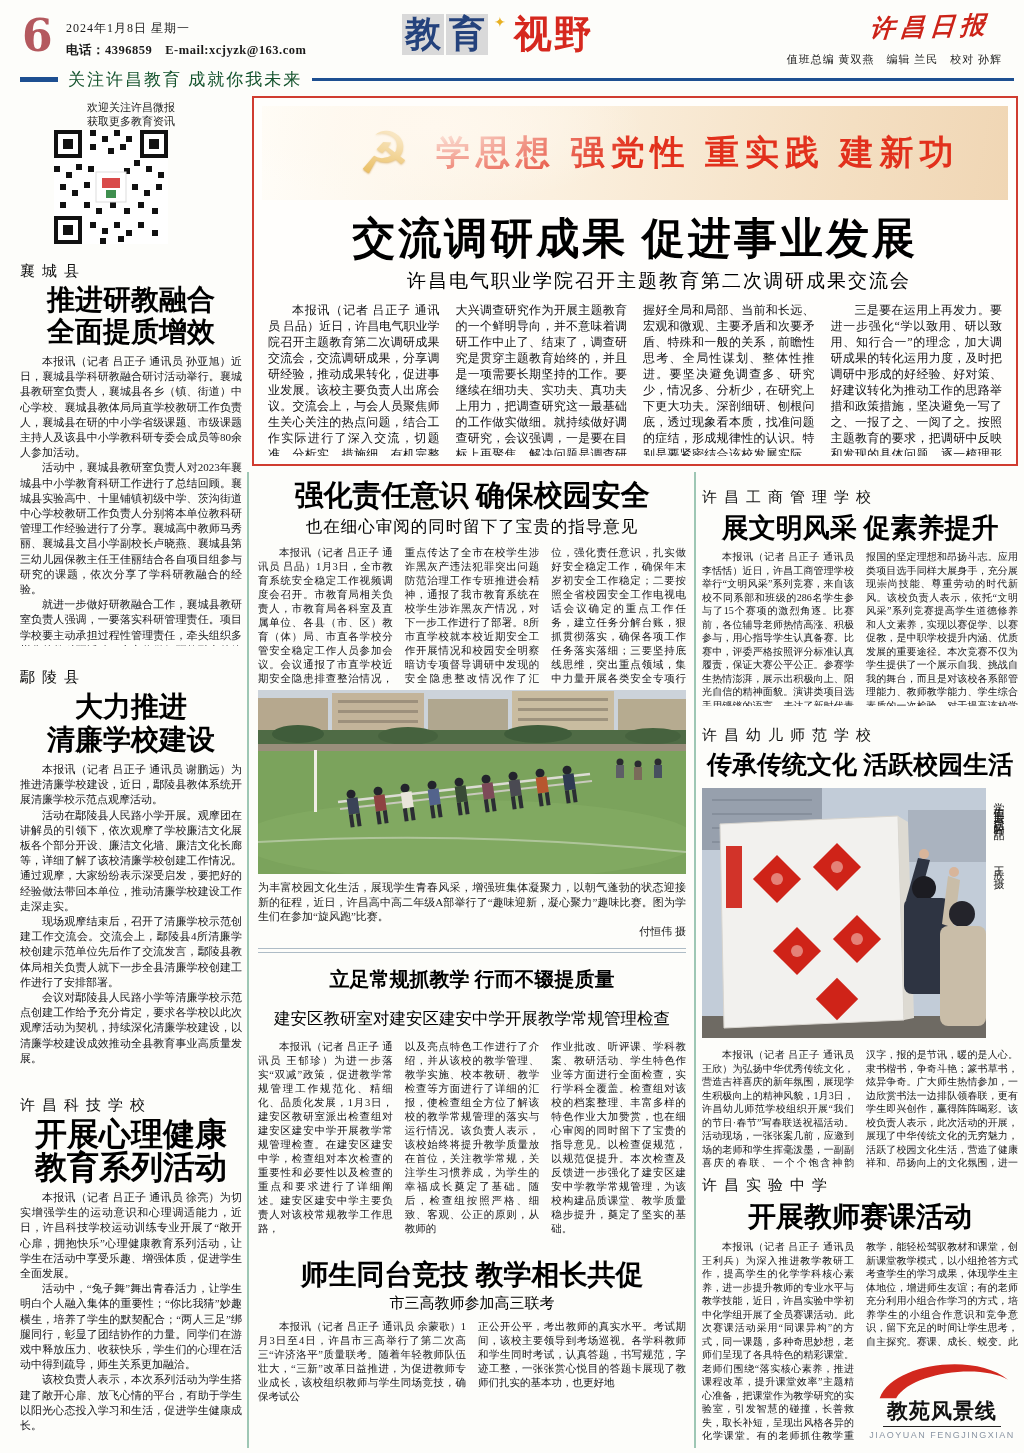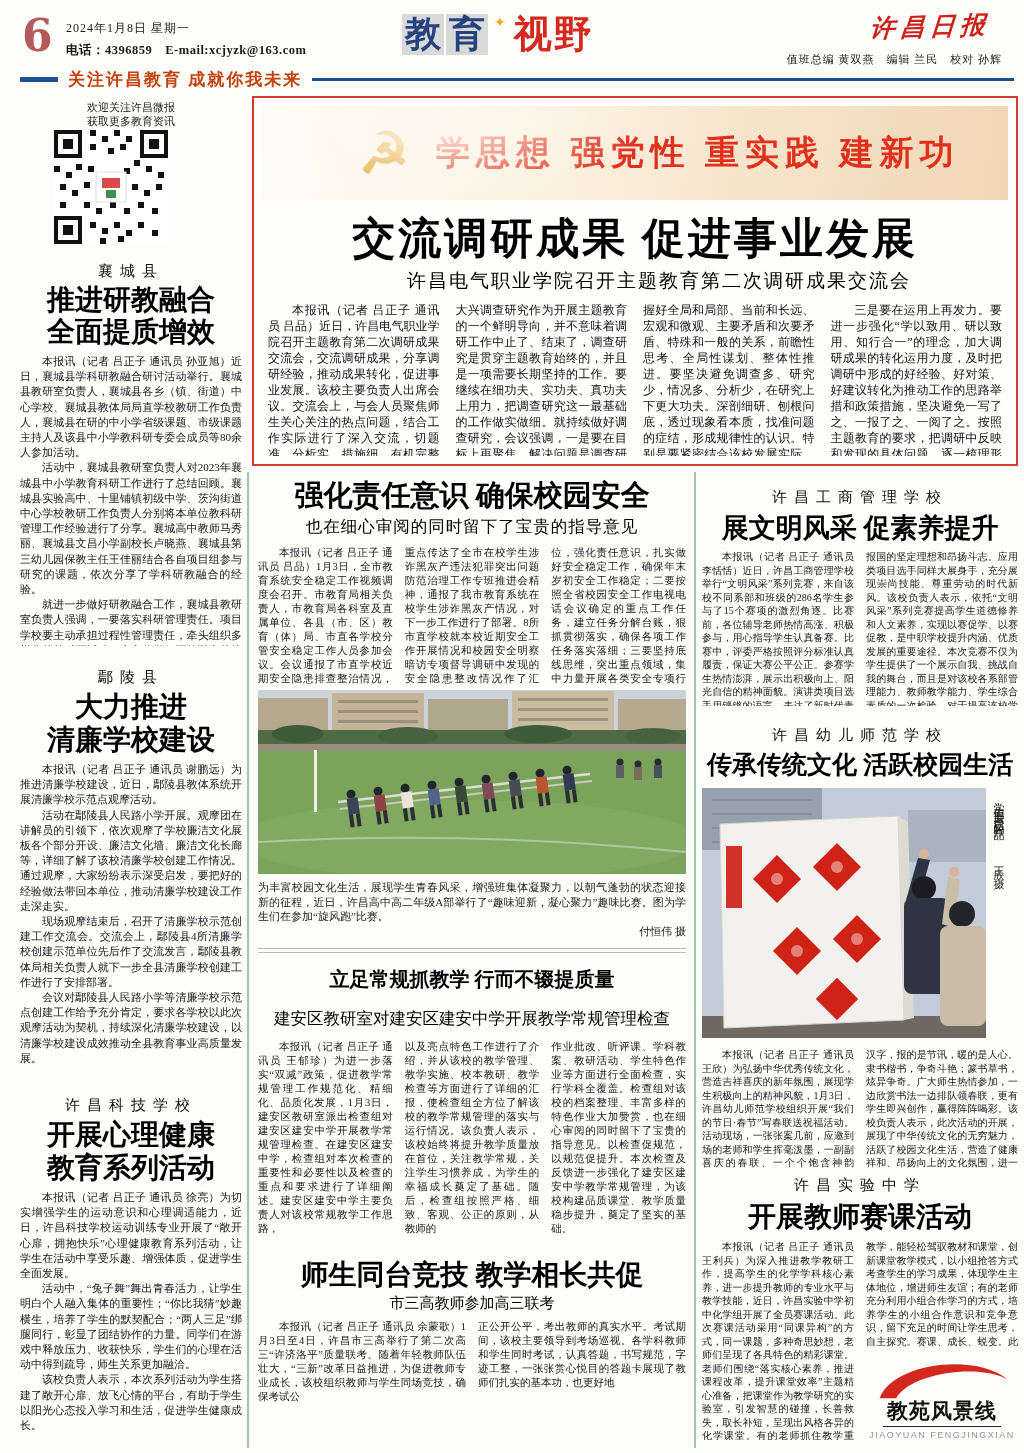--- a/index.html
+++ b/index.html
@@ -12,24 +12,24 @@
   .hdr-contact{font-size:12.5px;font-weight:600;letter-spacing:.5px;}
   .masthead{display:flex;align-items:flex-start;gap:2px;}
   .mast-ch{font-size:36px;font-weight:bold;color:#24427c;background:#d9d9d9;padding:0 3px;line-height:1.15;}
   .mast-red{font-size:38px;font-weight:bold;color:#d6281e;line-height:1.1;letter-spacing:2px;margin-left:6px;}
   .mast-star{color:#e8b021;font-size:14px;vertical-align:top;margin-left:4px;}
   .np-name{font-size:25px;font-weight:bold;font-style:italic;color:#cc2318;letter-spacing:5px;
            transform:rotate(-2deg) skewX(-6deg);}
   .staff{font-size:11px;color:#222;letter-spacing:1px;}
   .slogan-row{display:flex;align-items:center;}
   .slogan-dash{width:38px;height:5px;background:#1d4f91;}
-  .slogan-text{color:#c2410c;font-weight:bold;font-size:17px;letter-spacing:2px;padding:0 10px;white-space:nowrap;}
+  .slogan-text{color:#14532d;font-weight:normal;font-size:17px;letter-spacing:2px;padding:0 10px;white-space:nowrap;}
   .slogan-line{flex:1;height:3px;background:#1d4f91;}
   
-  .kicker{text-align:center;font-size:15px;letter-spacing:7px;color:#111;}
+  .kicker{text-align:left;font-size:15px;letter-spacing:7px;color:#111;}
   .hl{text-align:center;font-weight:bold;color:#000;}
   .sub-hl{text-align:center;color:#000;}
   .body-cols{display:flex;}
   .bcol{flex:1;text-align:justify;overflow:hidden;}
   .para{text-indent:2em;}
   .small-body{font-size:10.5px;line-height:14px;color:#15151a;}
   .rail-body{font-size:11px;line-height:15.2px;color:#15151a;text-align:justify;overflow:hidden;}
   .credit{text-align:right;}
   .vrule{width:1.5px;background:#9ec7b4;}
   .dbl-rule{border-top:1px solid #aebcc6;border-bottom:1px solid #aebcc6;height:3px;}
@@ -165,21 +165,21 @@
     <div class="abs rail-body" style="left:20px;top:762px;width:222px;height:326px;">
       <div class="para">本报讯（记者 吕正子 通讯员 谢鹏远）为推进清廉学校建设，近日，鄢陵县教体系统开展清廉学校示范点观摩活动。</div>
       <div class="para">活动在鄢陵县人民路小学开展。观摩团在讲解员的引领下，依次观摩了学校廉洁文化展板各个部分开设、廉洁文化墙、廉洁文化长廊等，详细了解了该校清廉学校创建工作情况。通过观摩，大家纷纷表示深受启发，要把好的经验做法带回本单位，推动清廉学校建设工作走深走实。</div>
       <div class="para">现场观摩结束后，召开了清廉学校示范创建工作交流会。交流会上，鄢陵县4所清廉学校创建示范单位先后作了交流发言，鄢陵县教体局相关负责人就下一步全县清廉学校创建工作进行了安排部署。</div>
       <div class="para">会议对鄢陵县人民路小学等清廉学校示范点创建工作给予充分肯定，要求各学校以此次观摩活动为契机，持续深化清廉学校建设，以清廉学校建设成效推动全县教育事业高质量发展。</div>
     </div>
   </div>
 
   <div>
     <div class="abs kicker" style="left:20px;top:1096px;width:222px;">许昌科技学校</div>
-    <div class="abs hl" style="left:14px;top:1118px;width:234px;font-size:28px;line-height:33px;">
+    <div class="abs hl" style="left:14px;top:1118px;width:234px;font-size:32px;line-height:33px;">
       <div>开展心理健康</div>
       <div>教育系列活动</div>
     </div>
     <div class="abs rail-body" style="left:20px;top:1190px;width:222px;height:254px;">
       <div class="para">本报讯（记者 吕正子 通讯员 徐亮）为切实增强学生的运动意识和心理调适能力，近日，许昌科技学校运动训练专业开展了“敞开心扉，拥抱快乐”心理健康教育系列活动，让学生在活动中享受乐趣、增强体质，促进学生全面发展。</div>
       <div class="para">活动中，“兔子舞”舞出青春活力，让学生明白个人融入集体的重要性；“你比我猜”妙趣横生，培养了学生的默契配合；“两人三足”绑腿同行，彰显了团结协作的力量。同学们在游戏中释放压力、收获快乐，学生们的心理在活动中得到疏导，师生关系更加融洽。</div>
       <div class="para">该校负责人表示，本次系列活动为学生搭建了敞开心扉、放飞心情的平台，有助于学生以阳光心态投入学习和生活，促进学生健康成长。</div>
     </div>
   </div>
 

